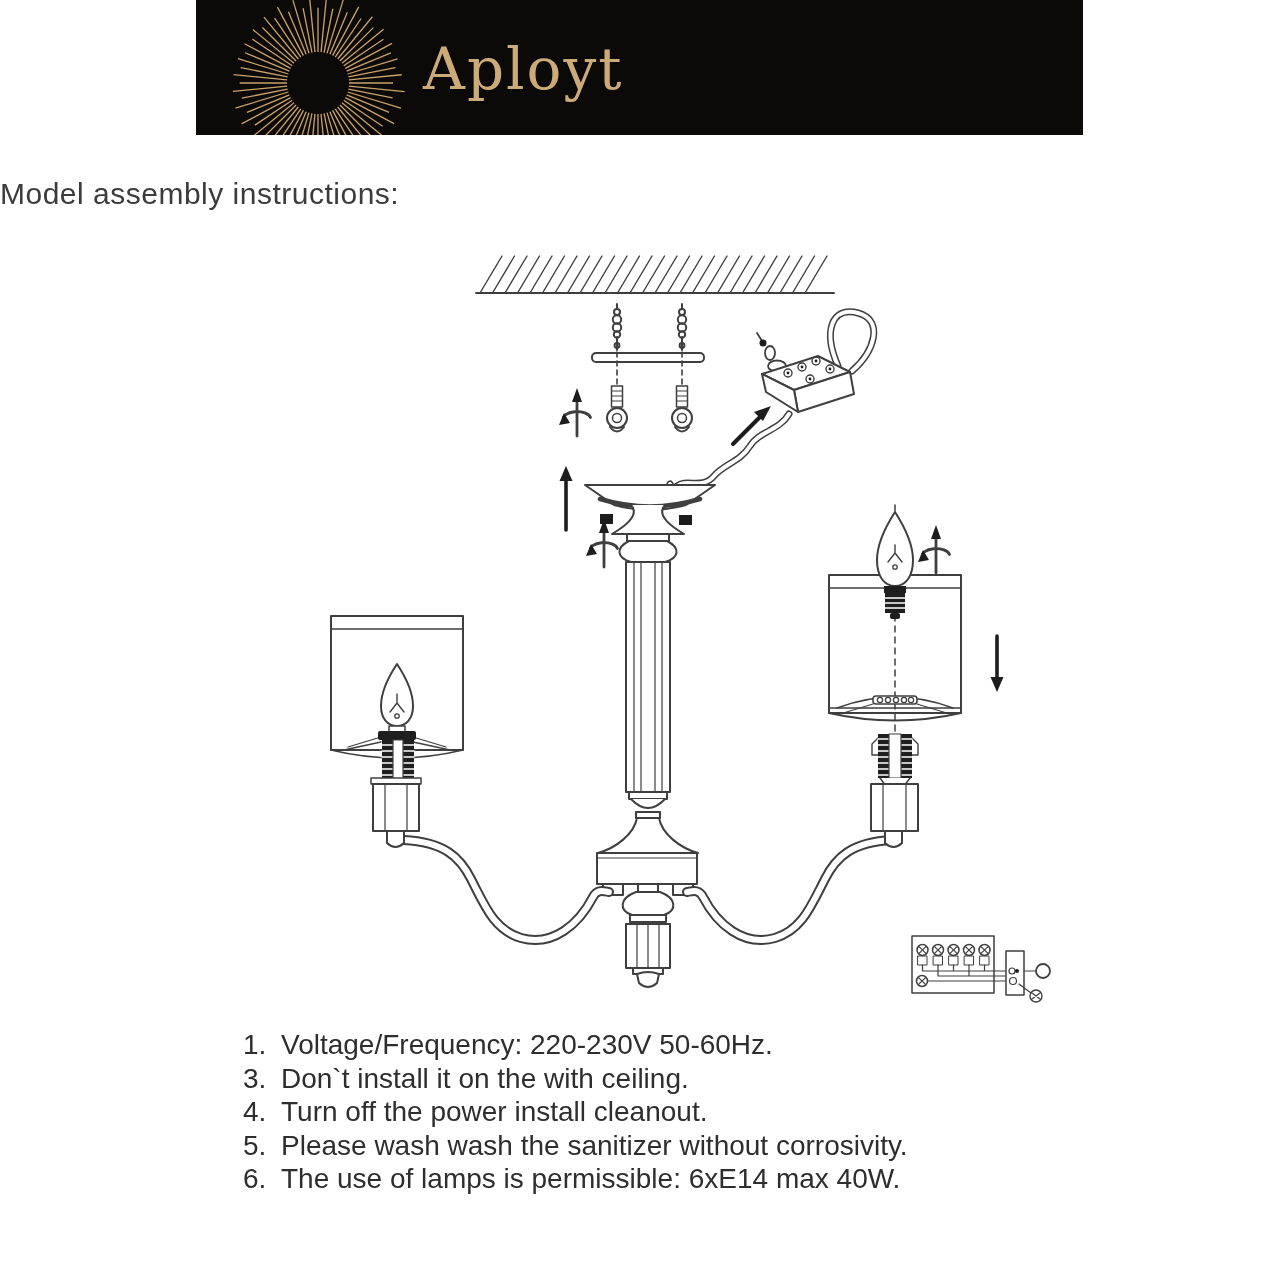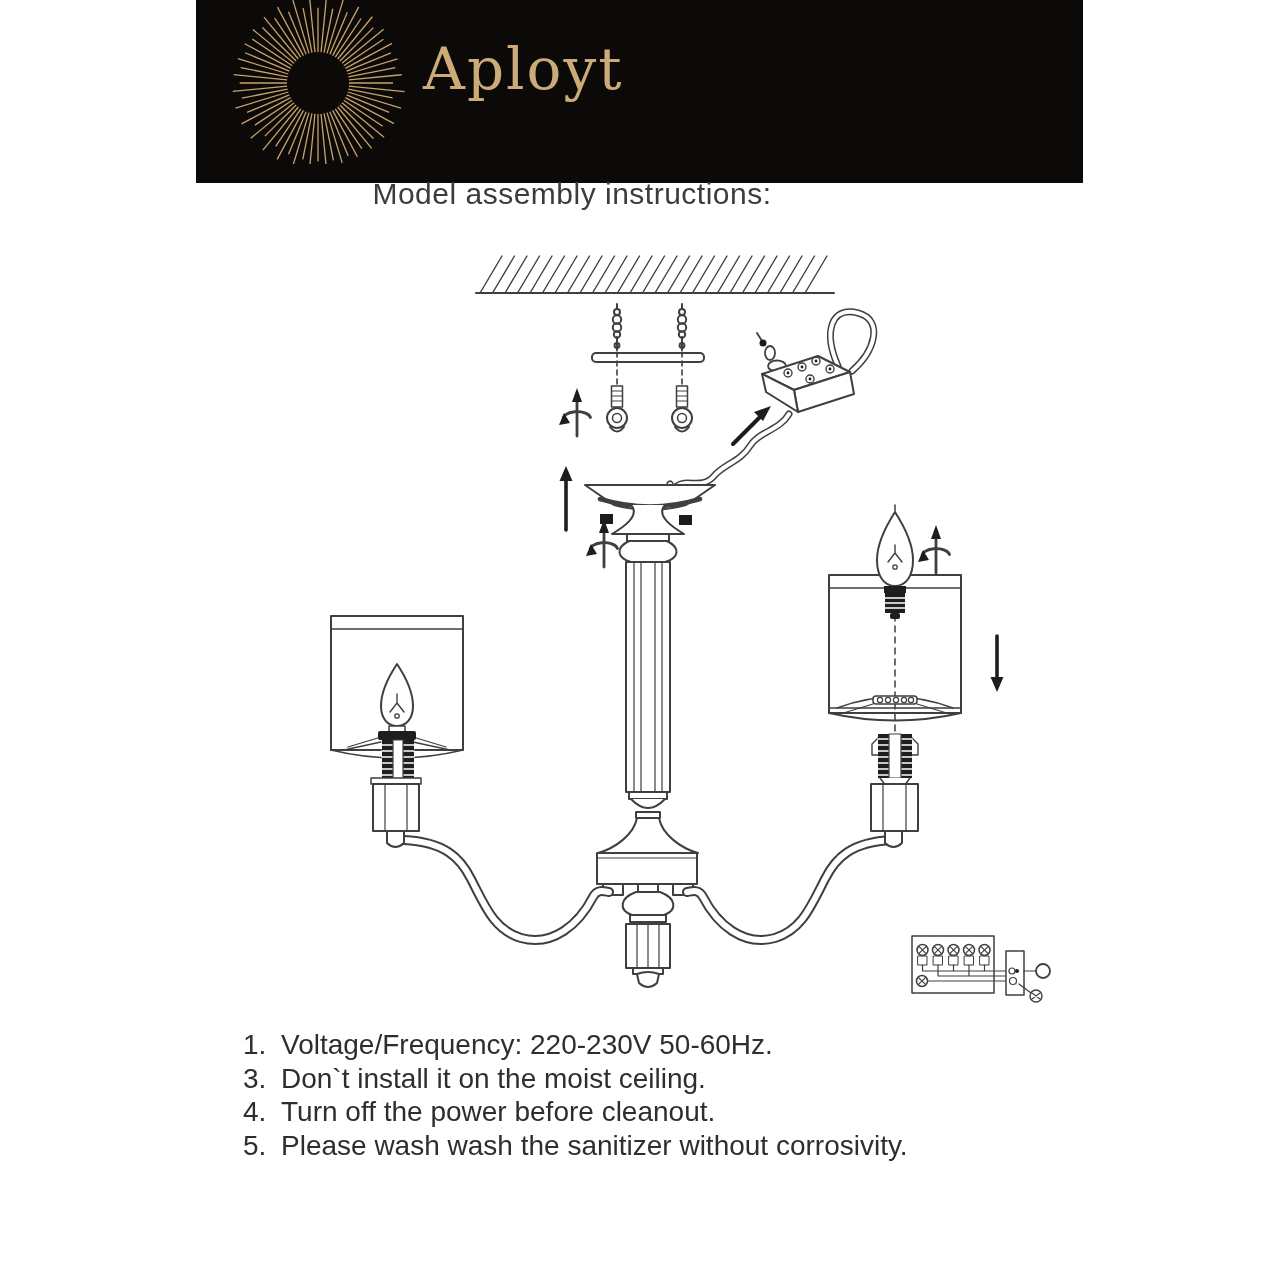--- a/index.html
+++ b/index.html
@@ -2,33 +2,33 @@
 <html><head>
 <meta charset="utf-8">
 <style>
   html,body{margin:0;padding:0;}
   body{
     width:1280px;height:1280px;position:relative;background:#ffffff;
     font-family:"Liberation Sans", sans-serif;overflow:hidden;
   }
   
   .banner{
-    position:absolute;left:196px;top:0;width:887px;height:183px;
+    position:absolute;left:196px;top:0;width:887px;height:135px;
     background:#0c0a08;overflow:hidden;
   }
   .banner svg{position:absolute;left:0;top:0;}
   .wordmark{
     position:absolute;left:227px;top:40px;
     font-family:"DejaVu Serif", serif;
     font-size:58px;font-weight:400;letter-spacing:2px;
     color:#ccab79;line-height:1;
   }
   
   .title-block{
-    position:absolute;left:0;top:176px;width:1144px;text-align:center;
+    position:absolute;left:0;top:176px;width:1144px;text-align:left;
     color:#3c3c3c;
   }
   .title-line{font-size:30px;line-height:35px;letter-spacing:0.5px;}
   
   .diagram{position:absolute;left:0;top:245px;width:1280px;height:790px;}
   
   .instructions{
     position:absolute;left:0;top:1028px;width:1280px;
     color:#2e2e2e;font-size:28px;line-height:33.6px;
   }
@@ -331,16 +331,17 @@
     <line x1="1019" y1="984" x2="1031" y2="993" stroke-width="1.2"></line>
     <g>
       <circle cx="1036" cy="996" r="6" stroke-width="1.4"></circle>
       <path d="M1032 993 L1040 999 M1032 999 L1040 993" stroke-width="1.1"></path>
     </g>
   </g>
 </svg>
 
 <div class="instructions">
   <div class="instr-row"><span class="instr-num">1.</span><span>Voltage/Frequency: 220-230V 50-60Hz.</span></div>
-  <div class="instr-row"><span class="instr-num">3.</span><span>Don`t install it on the moist ceiling.</span></div>
-  <div class="instr-row"><span class="instr-num">4.</span><span>Turn off the power before cleanout.</span></div>
+  <div class="instr-row"><span class="instr-num">3.</span><span>Don`t install it on the with ceiling.</span></div>
+  <div class="instr-row"><span class="instr-num">4.</span><span>Turn off the power install cleanout.</span></div>
   <div class="instr-row"><span class="instr-num">5.</span><span>Please wash wash the sanitizer without corrosivity.</span></div>
+  <div class="instr-row"><span class="instr-num">6.</span><span>The use of lamps is permissible: 6xE14 max 40W.</span></div>
 </div>
 
 </body></html>

